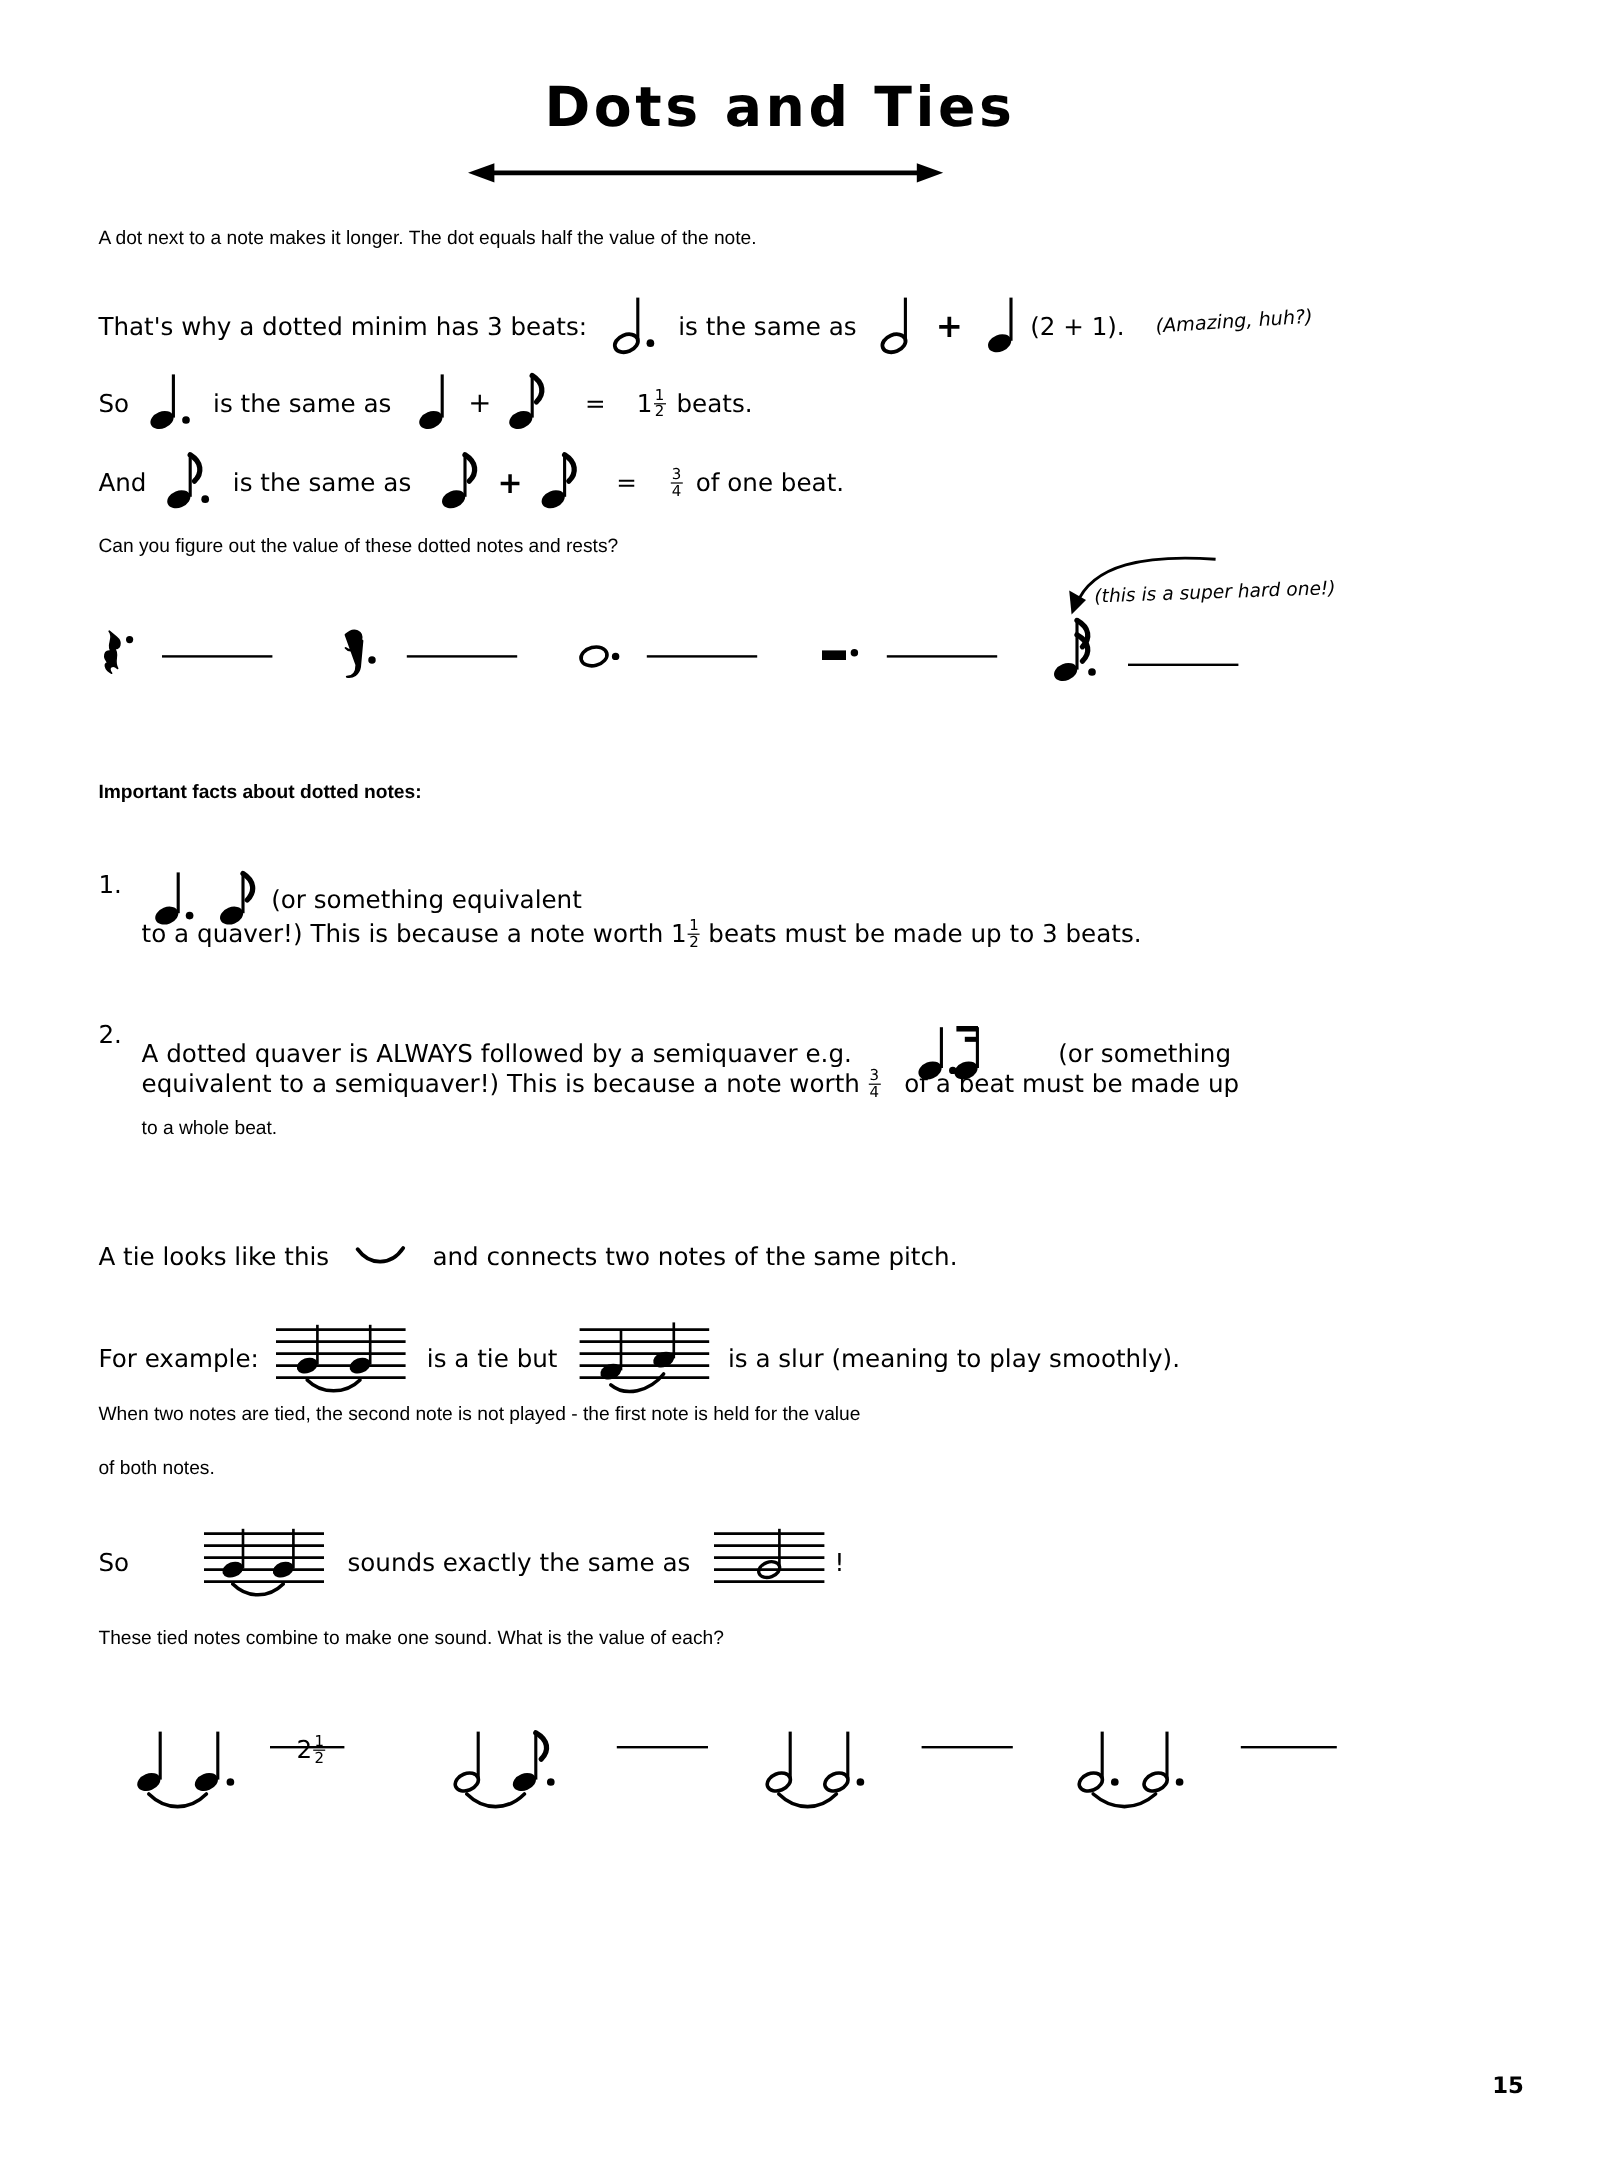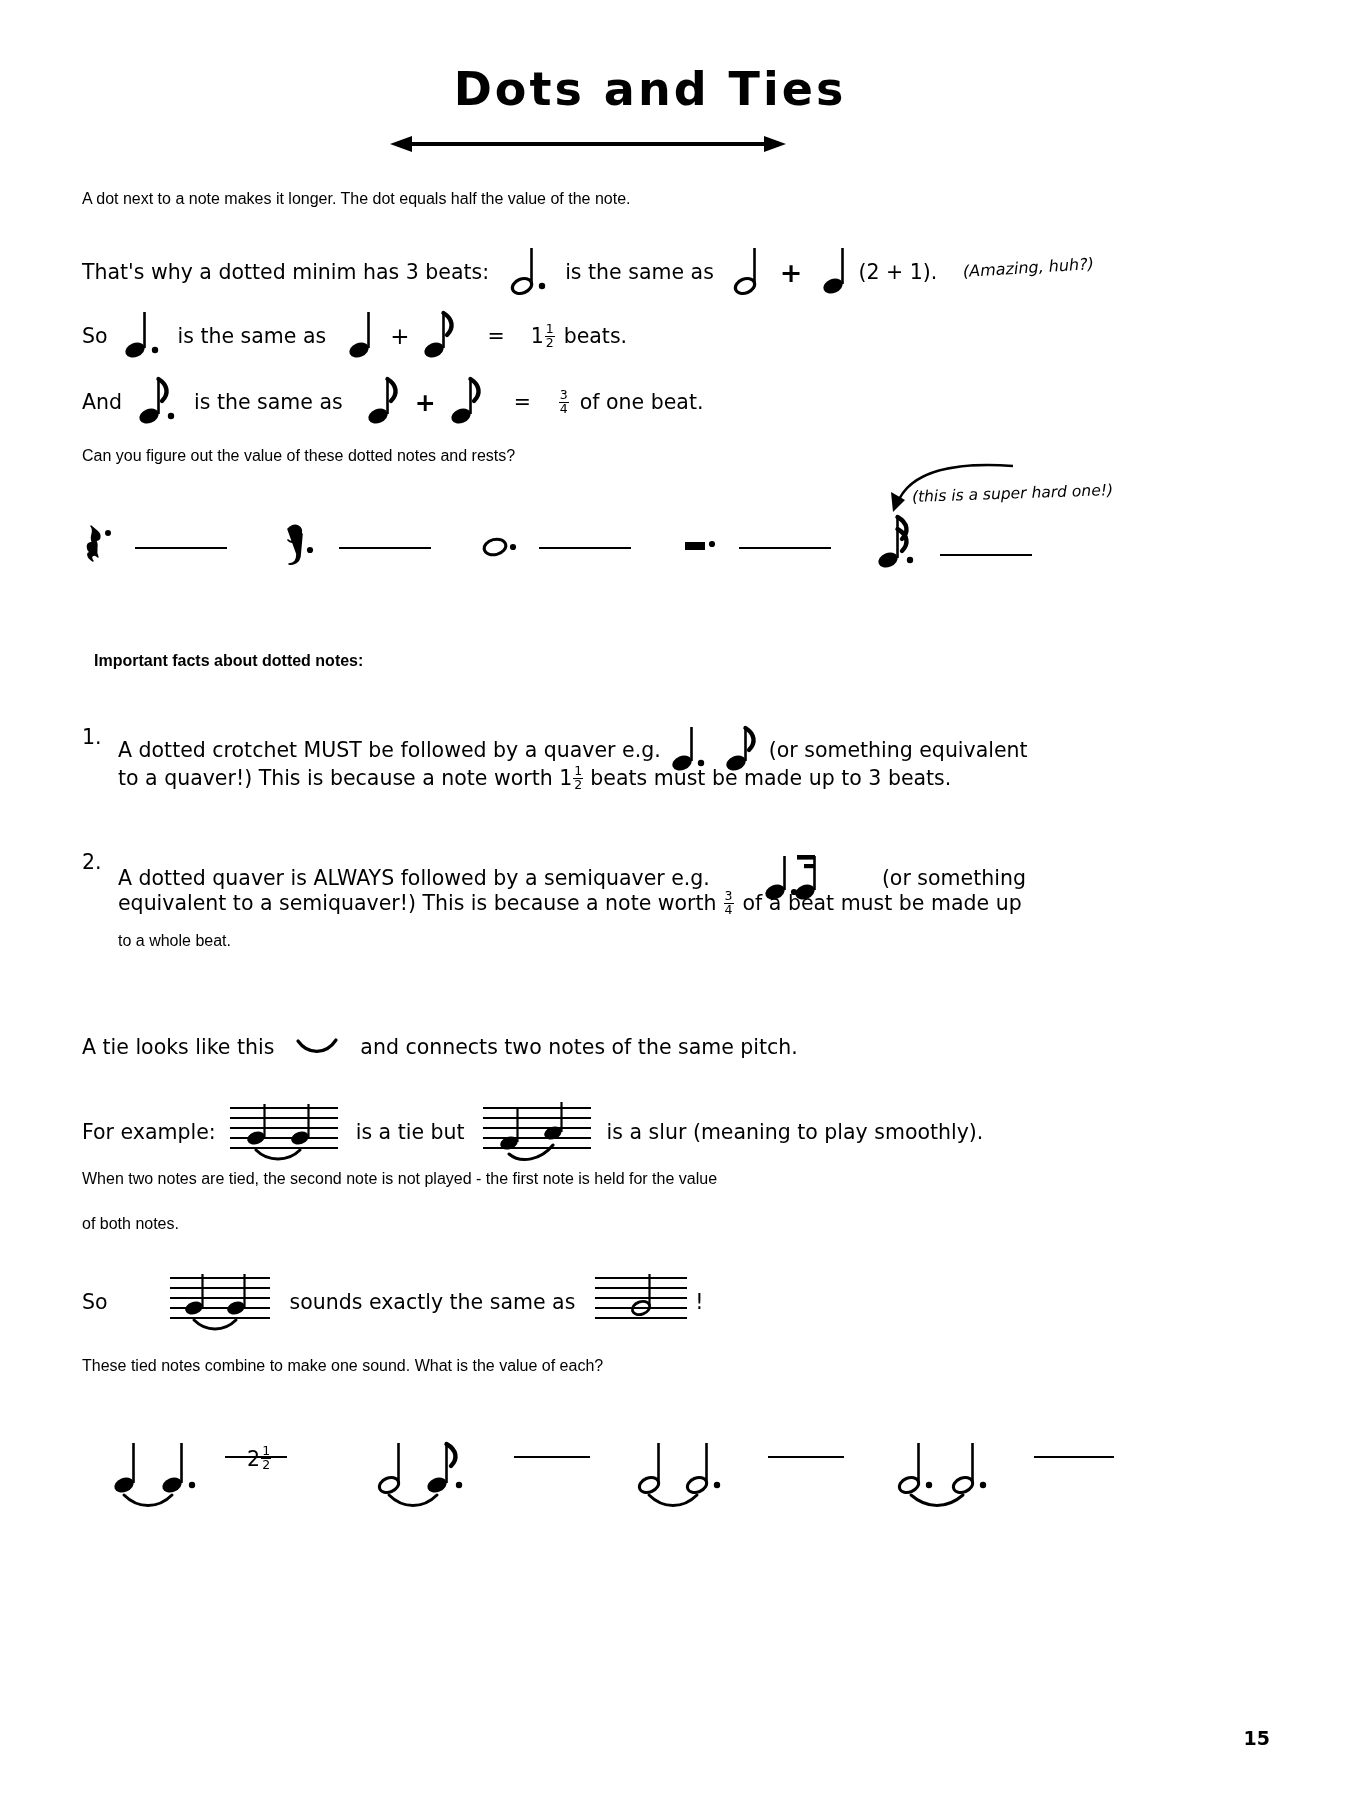--- a/index.html
+++ b/index.html
@@ -41,21 +41,21 @@
   }
 
   
   .txt {
     position: absolute;
     font-family: Liberation Sans, sans-serif;
     font-size: 16px;
     line-height: 1.32;
     white-space: nowrap;
   }
-  .bold { font-weight: 700; margin-left: 12px; }
+  .bold { font-weight: 700; }
 
   .row {
     position: absolute;
     display: flex;
     align-items: center;
     font-family: "DejaVu Sans", sans-serif;
     font-size: 20.5px;
     white-space: nowrap;
   }
 
@@ -300,21 +300,20 @@
         </svg>
       </span>
       <span class="blank" style="width:92px; margin-left:12px; vertical-align:-8px;"></span>
     </div>
   </div>
 
   <div class="txt bold" style="left:82px; top:650px;">Important facts about dotted notes:</div>
 
   <div class="li-num" style="left:82px; top:725px;">1.</div>
   <div class="row" style="left:118px; top:725px;">
-    <span>A dotted crotchet MUST be followed by a quaver e.g.</span>
     <span class="inl-svg" style="margin:0 8px 0 10px;">
       <svg width="38" height="50" viewBox="0 0 38 50">
         <ellipse cx="11" cy="38" rx="10" ry="7" fill="#000" transform="rotate(-22 11 38)"></ellipse>
         <line x1="20.5" y1="36" x2="20.5" y2="2" stroke="#000" stroke-width="2.6"></line>
         <circle cx="30" cy="38" r="3.2" fill="#000"></circle>
       </svg>
     </span>
     <span class="inl-svg" style="margin:0 12px 0 8px;">
       <svg width="32" height="50" viewBox="0 0 32 50">
         <ellipse cx="11" cy="38" rx="10" ry="7" fill="#000" transform="rotate(-22 11 38)"></ellipse>
@@ -348,21 +347,21 @@
       </svg>
     </span>
     <span>(or something</span>
   </div>
   <div class="row" style="left:118px; top:890px;">
     <span>equivalent to a semiquaver!) This is because a note worth</span>
     <span class="frac" style="margin-left:7px;">
       <span class="num">3</span>
       <span class="den">4</span>
     </span>
-    <span style="margin-left:8px;text-align:right;">of a beat must be made up</span>
+    <span style="margin-left:19px;text-align:right;">of a beat must be made up</span>
   </div>
   <div class="txt" style="left:118px; top:930px;">to a whole beat.</div>
 
   <div class="row" style="left:82px; top:1100px;">
     <span>For example:</span>
 
     <span class="inl-svg" style="margin:0 18px 0 14px;">
       <svg width="108" height="64" viewBox="0 0 108 64">
         <g stroke="#000" stroke-width="2.2">
           <line x1="0" y1="8" x2="108" y2="8"></line>

